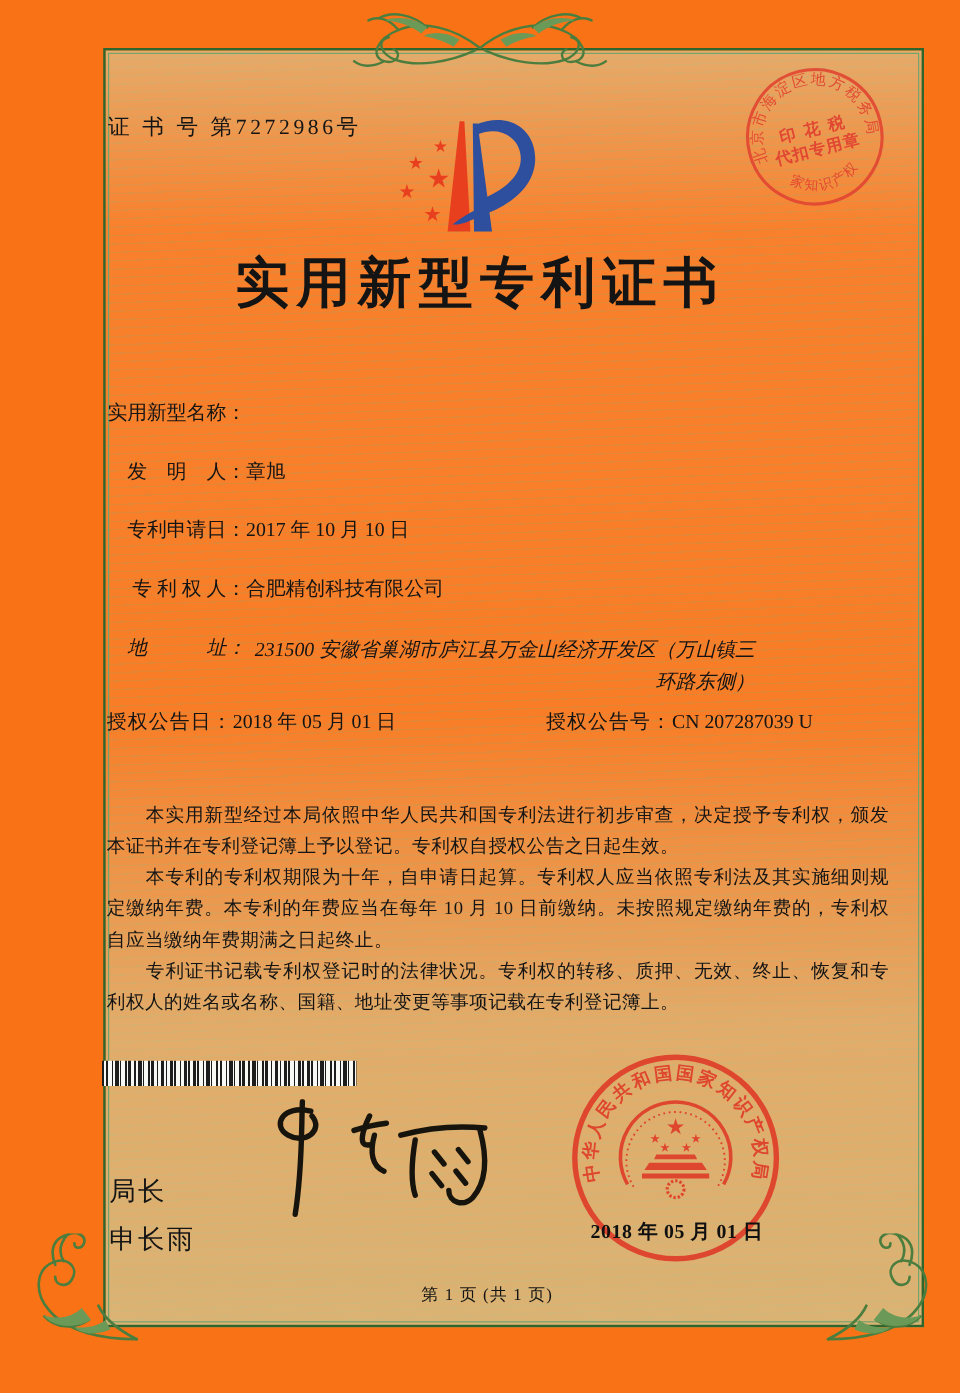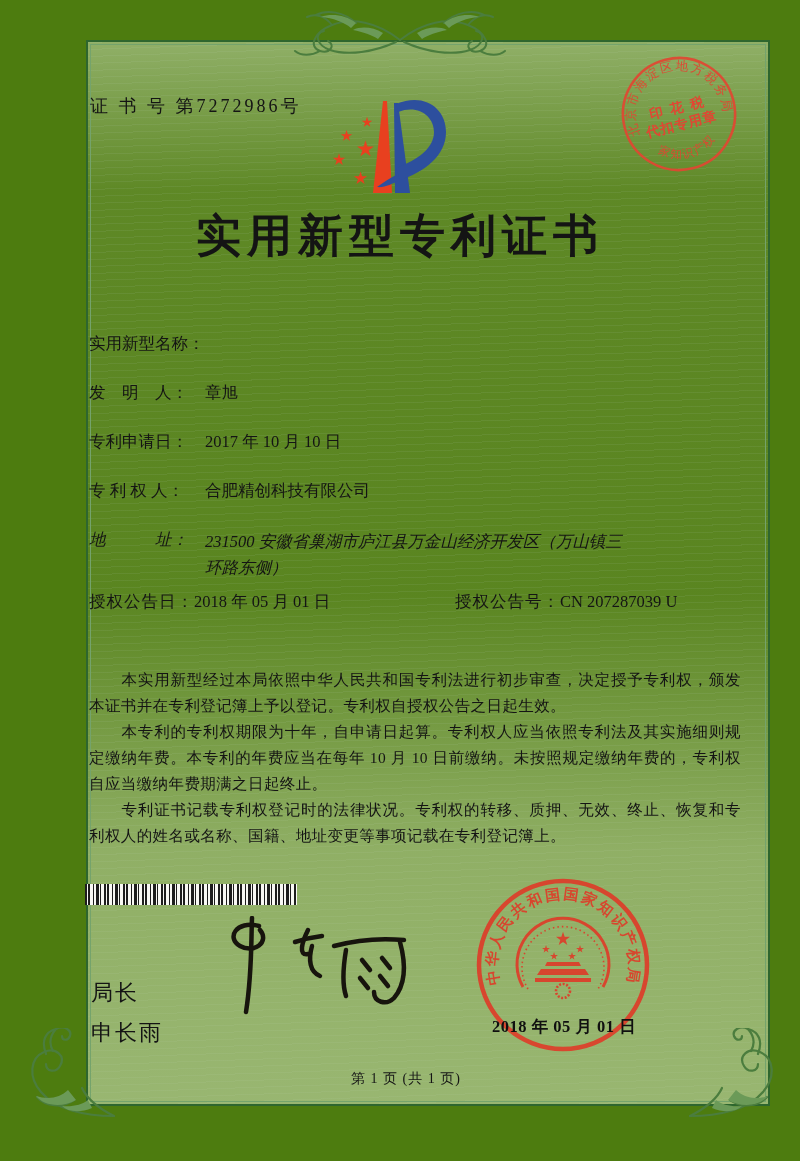--- a/index.html
+++ b/index.html
@@ -1,18 +1,18 @@
 <!DOCTYPE html>
 <html lang="zh"><head>
 <meta charset="utf-8">
 <style>
   html,body{margin:0;padding:0;background:#e8e6df;}
   .page{
     position:relative;width:800px;height:1161px;margin:0 auto;
-    background:#4d7c0f;overflow:hidden;
+    background:#f97316;overflow:hidden;
     font-family:"Liberation Serif","DejaVu Serif",serif;color:#141414;
   }
   
   .guilloche{
     position:absolute;left:88px;top:42px;width:682px;height:1064px;z-index:0;
     background:
       linear-gradient(180deg,
         rgba(210,226,190,0.50) 0%,
         rgba(246,245,238,0.10) 14%,
         rgba(244,243,236,0.08) 52%,
@@ -39,21 +39,21 @@
     position:absolute;left:90px;top:94px;z-index:3;
     font-size:18px;letter-spacing:3px;
   }
   .logo{position:absolute;left:322px;top:92px;z-index:3;}
   .tax-stamp{position:absolute;left:615px;top:50px;z-index:4;transform:rotate(-14deg);}
   .title{
     position:absolute;left:0;right:0;top:206px;z-index:3;margin:0;
     text-align:center;font-size:45px;font-weight:bold;letter-spacing:6px;
   }
   .fields{position:absolute;left:89px;top:333px;width:660px;z-index:3;font-size:16.5px;}
-  .frow{display:flex;align-items:flex-start;line-height:22px;margin-bottom:27px;}
+  .frow{display:flex;align-items:flex-start;line-height:22px;margin-bottom:27px;text-align:right;}
   .flabel{white-space:pre;min-width:116px;}
   .fvalue{white-space:pre-wrap;}
   .frow.addr{margin-bottom:10px;font-style:italic;}
   .frow.addr .fvalue{width:424px;line-height:26px;}
   .grow{position:relative;line-height:22px;height:22px;}
   .grant2{position:absolute;left:366px;top:0;white-space:pre;}
   .g-label{letter-spacing:1px;}
 
   .paras{position:absolute;left:89px;top:667px;width:652px;z-index:3;}
   .paras p{

